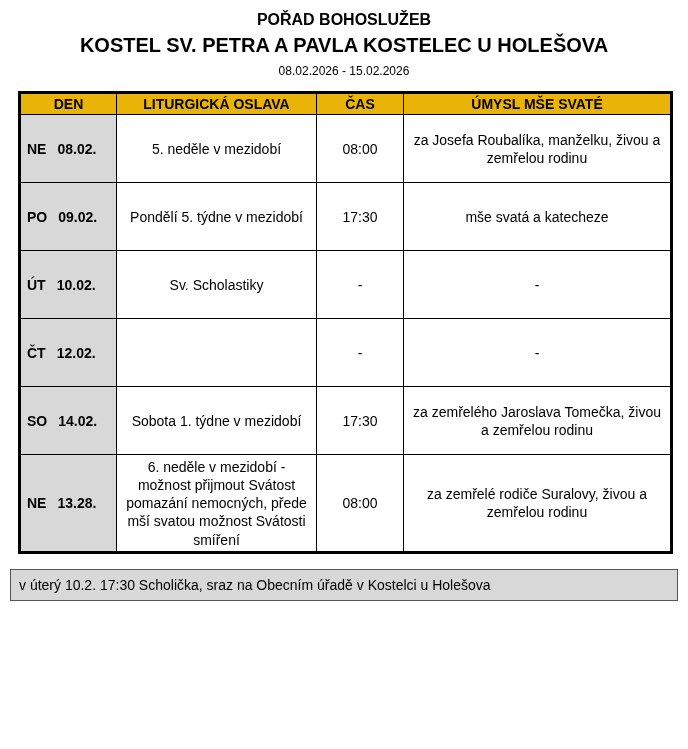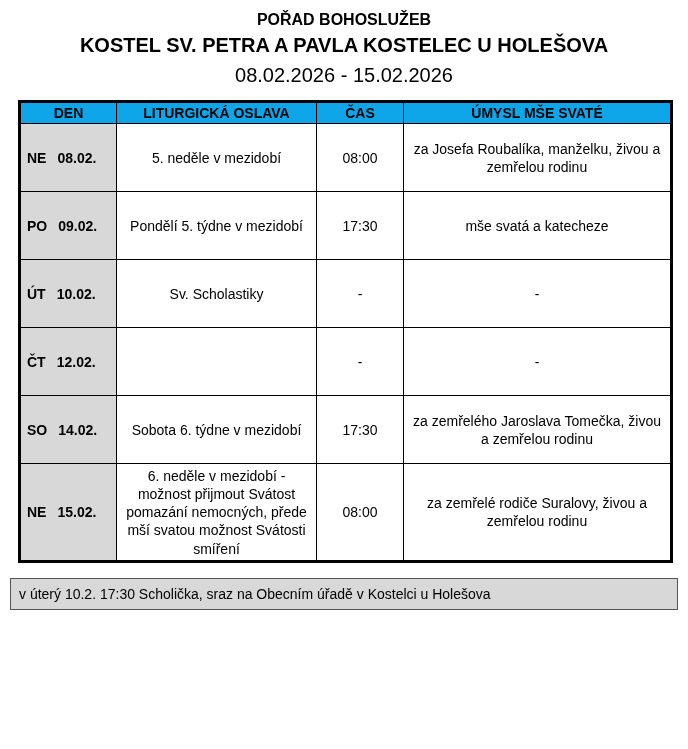--- a/index.html
+++ b/index.html
@@ -23,40 +23,40 @@
     font-weight: bold;
     line-height: 1.2;
   }
   .title-line2 {
     font-size: 20px;
     font-weight: bold;
     line-height: 1.2;
     margin-top: 4px;
   }
   .date-range {
-    font-size: 20px;
+    font-size: 12px;
     margin-top: 7px;
   }
   table.schedule {
     border-collapse: collapse;
     table-layout: fixed;
     width: 652px;
     margin: 13px 0 0 18px;
     border: 3px solid #000000;
   }
   table.schedule th,
   table.schedule td {
     border: 1px solid #000000;
     font-size: 14px;
     padding: 2px 6px;
     vertical-align: middle;
     line-height: 1.3;
   }
   table.schedule th {
-    background: #0ea5e9;
+    background: #eab308;
     font-weight: bold;
     text-align: center;
     height: 22px;
     padding: 1px 4px;
   }
   td.den-cell {
     background: #d8d8d8;
     font-weight: bold;
     text-align: left;
     padding-left: 9px;
@@ -149,29 +149,29 @@
         <td class="center">-</td>
         <td class="center">-</td>
       </tr>
       <tr class="row-std">
         <td class="den-cell">
           <span class="den-inner">
             <span>SO</span>
             <span>14.02.</span>
           </span>
         </td>
-        <td class="center">Sobota 6. týdne v mezidobí</td>
+        <td class="center">Sobota 1. týdne v mezidobí</td>
         <td class="center">17:30</td>
         <td class="center">za zemřelého Jaroslava Tomečka, živou a zemřelou rodinu</td>
       </tr>
       <tr class="row-tall">
         <td class="den-cell">
           <span class="den-inner">
             <span>NE</span>
-            <span>15.02.</span>
+            <span>13.28.</span>
           </span>
         </td>
         <td class="center">6. neděle v mezidobí - možnost přijmout Svátost pomazání nemocných, přede mší svatou možnost Svátosti smíření</td>
         <td class="center">08:00</td>
         <td class="center">za zemřelé rodiče Suralovy, živou a zemřelou rodinu</td>
       </tr>
     </tbody>
   </table>
 
   <div class="footer-note">v úterý 10.2. 17:30 Scholička, sraz na Obecním úřadě v Kostelci u Holešova</div>

